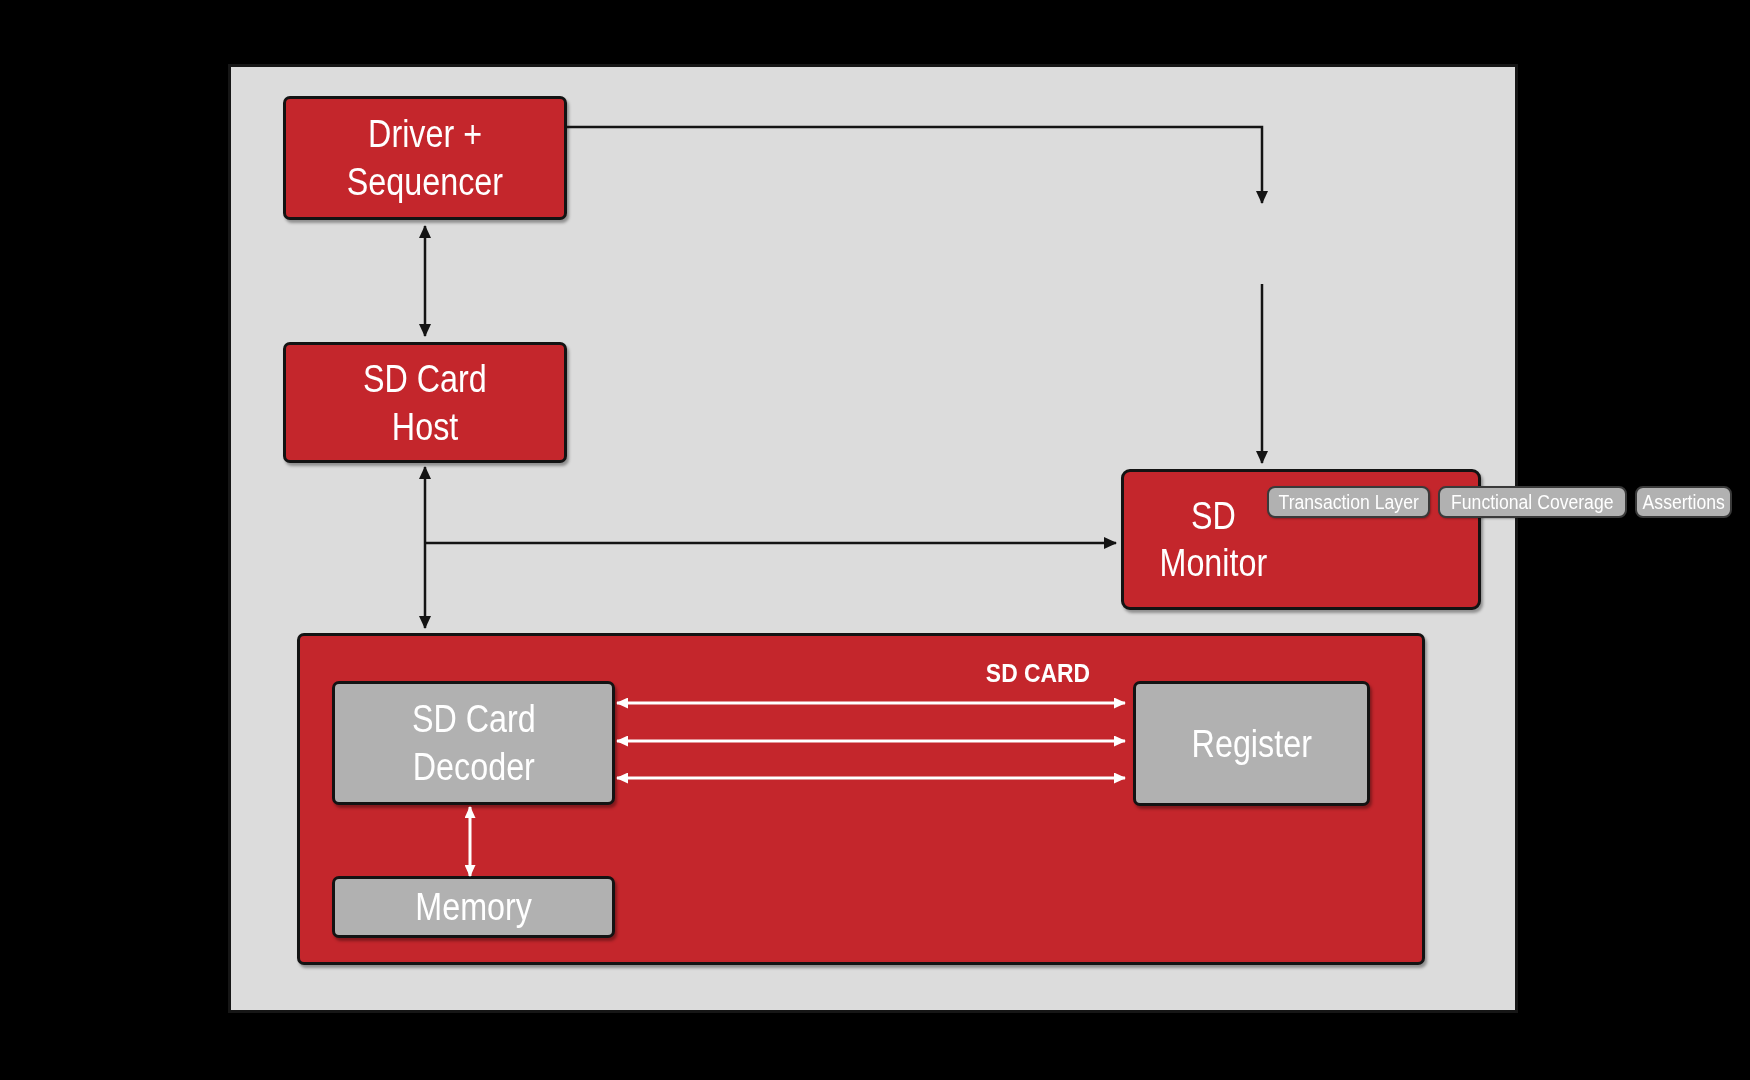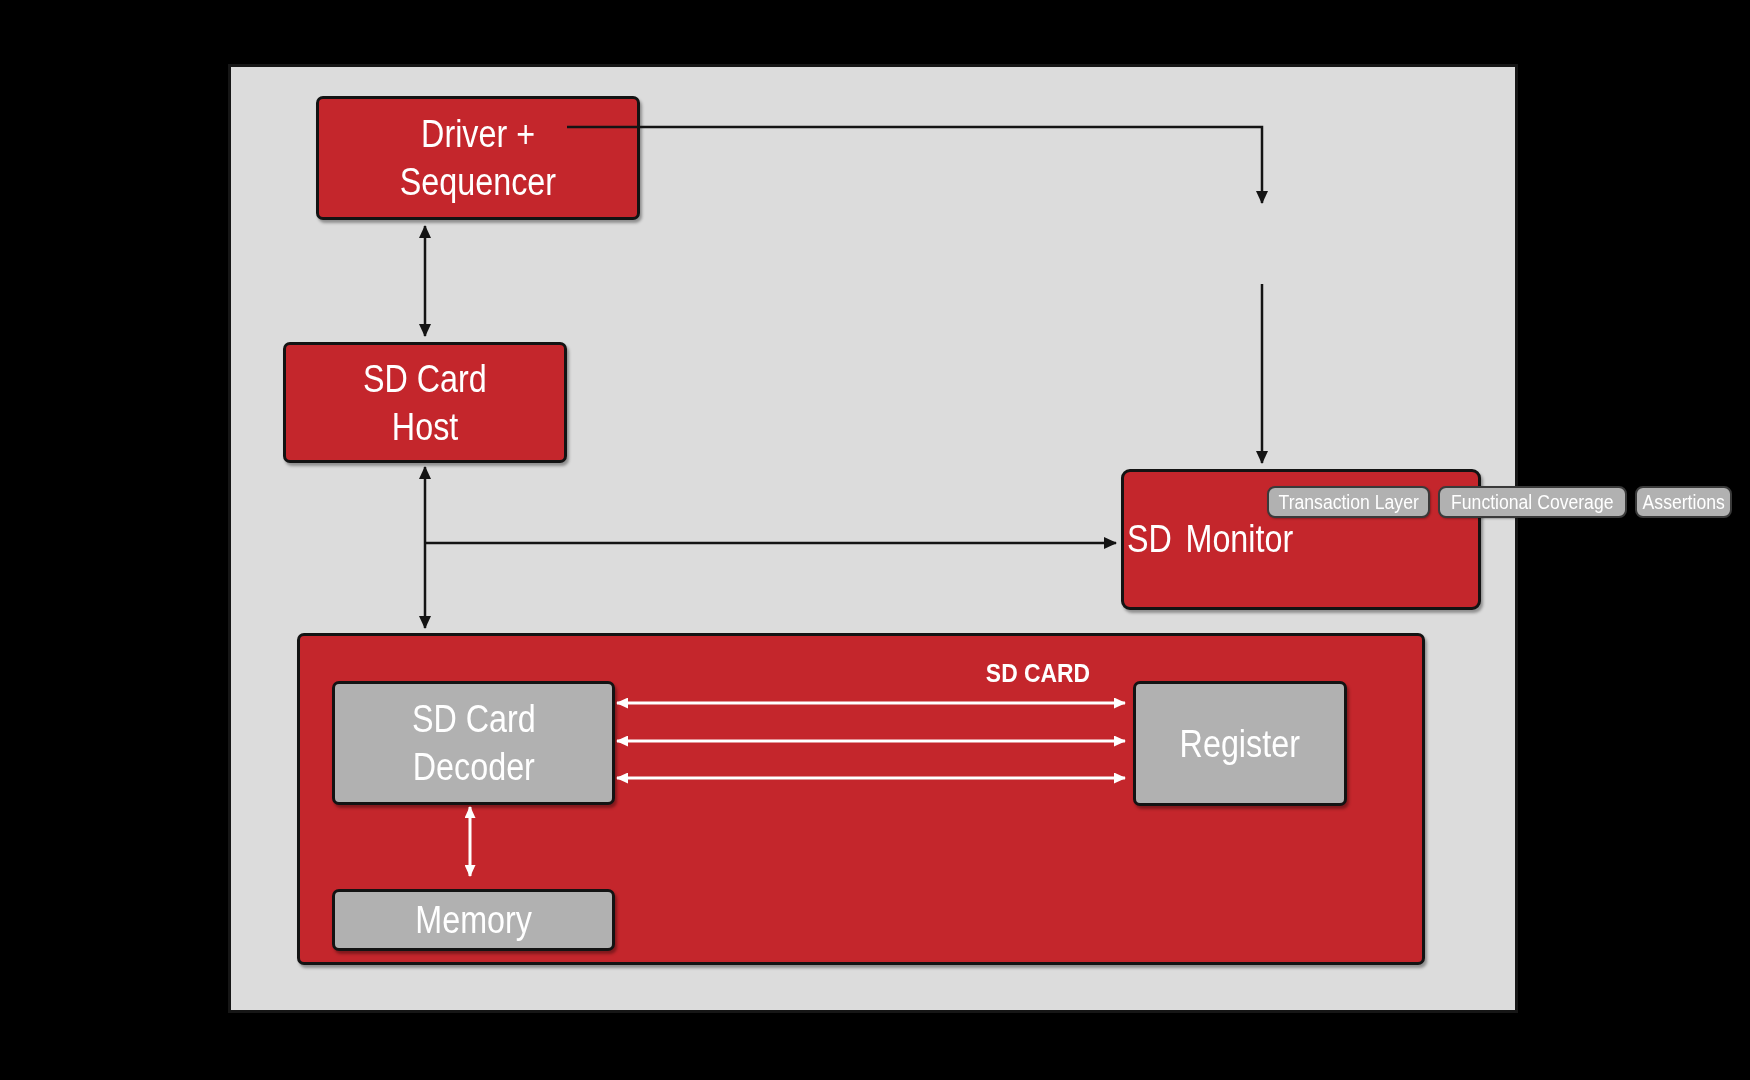--- a/index.html
+++ b/index.html
@@ -39,30 +39,30 @@
     box-shadow:2px 3px 3px rgba(0,0,0,0.35);
     color:var(--label-text);
   }
   .red{background:var(--node-red);}
   .gray{background:var(--node-gray);}
   .lbl{
     display:inline-block;white-space:nowrap;
     font-size:38px;line-height:48px;
     transform:scaleX(0.85);
   }
-  .node-driver-sequencer{left:283px;top:96px;width:324px;height:124px;margin-left:33px;}
+  .node-driver-sequencer{left:283px;top:96px;width:284px;height:124px;}
   .node-sd-card-host{left:283px;top:342px;width:284px;height:121px;}
   .node-sd-scoreboard{left:1108px;top:209px;width:329px;height:73px;}
   .node-sd-scoreboard .lbl{font-size:36px;}
   .node-sd-monitor{
     left:1121px;top:469px;width:360px;height:141px;
     flex-direction:row;justify-content:flex-start;border-radius:9px;
   }
   .monitor-label{
-    width:150px;display:flex;flex-direction:row;align-items:center;justify-content:center;padding-left:28px;
+    width:150px;display:flex;flex-direction:column;align-items:center;justify-content:center;padding-left:28px;
   }
   .monitor-label .lbl{font-size:38px;line-height:47px;}
   .monitor-pills{
     position:absolute;right:15px;top:14px;width:196px;
     display:flex;flex-direction:row;gap:8px;
   }
   .pill{
     height:32px;border-radius:8px;
     background:var(--node-gray);border:2px solid #3a3a3a;
     display:flex;align-items:center;justify-content:center;
@@ -75,22 +75,22 @@
     background:var(--node-red);border:3px solid #131313;border-radius:7px;
     box-shadow:2px 3px 3px rgba(0,0,0,0.35);
   }
   .sdcard-title{
     position:absolute;left:658px;top:24px;width:160px;
     text-align:center;color:var(--label-text);
     font-size:26px;font-weight:bold;line-height:26px;
     transform:scaleX(0.88);
   }
   .node-sd-card-decoder{left:32px;top:45px;width:283px;height:124px;}
-  .node-register{left:833px;top:45px;width:214px;height:125px;}
-  .node-memory{left:32px;top:253px;width:283px;height:62px;}
+  .node-register{left:833px;top:45px;width:237px;height:125px;}
+  .node-memory{left:32px;top:240px;width:283px;height:62px;}
 </style>
 </head>
 <body>
 
 <div id="stage">
 
   <div class="canvas"></div>
 
   <div class="node red node-driver-sequencer">
     <span class="lbl">Driver +</span>

